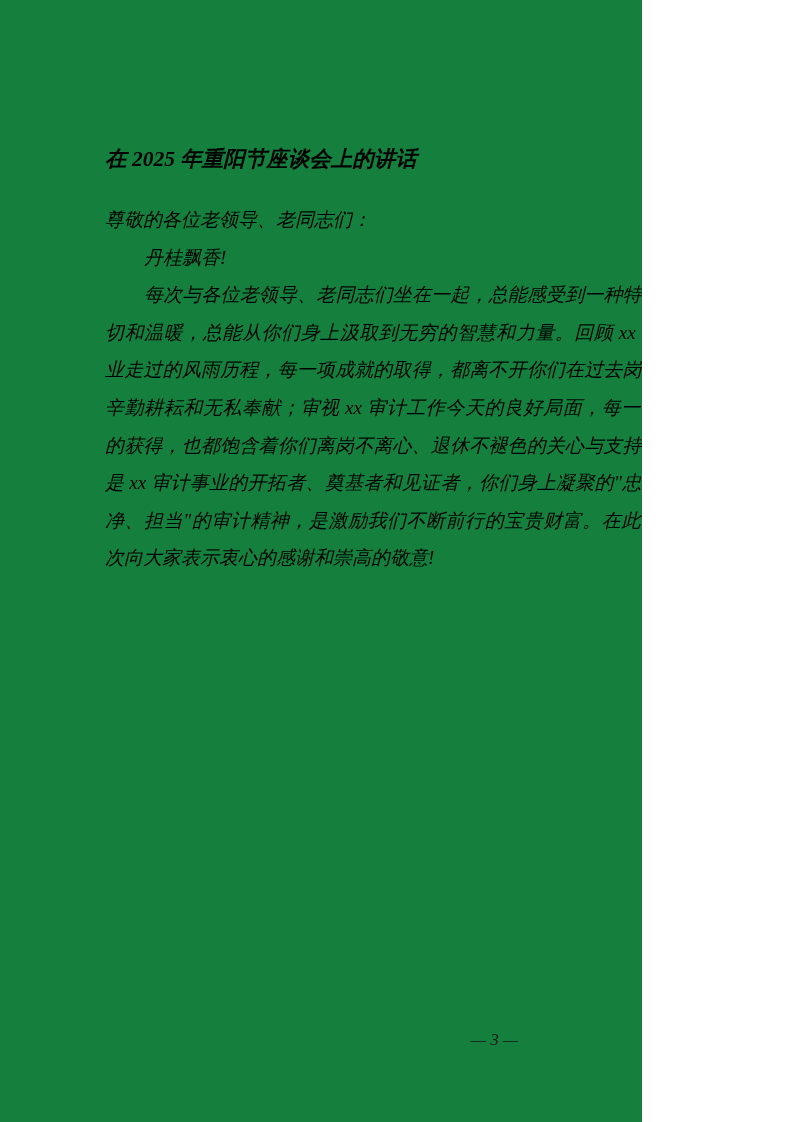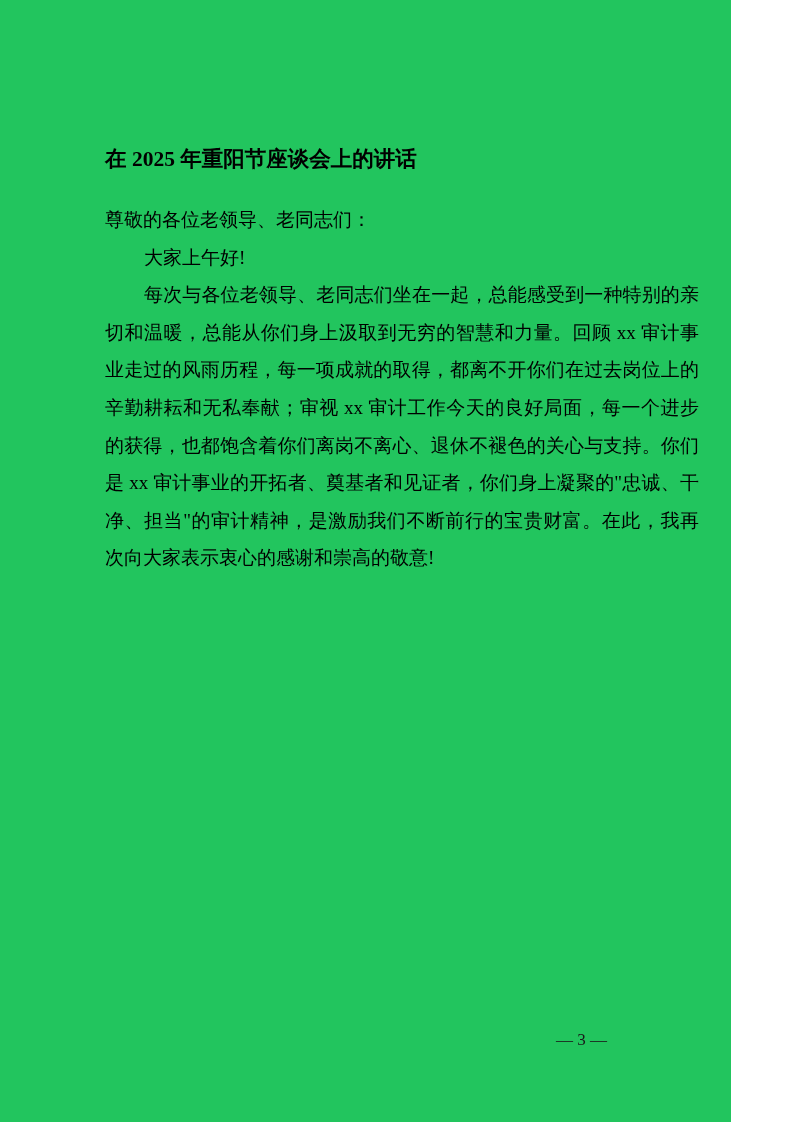--- a/index.html
+++ b/index.html
@@ -3,26 +3,27 @@
 <meta charset="utf-8">
 <style>
   * { box-sizing: border-box; }
   html, body {
     margin: 0;
     padding: 0;
     background: #ffffff;
   }
   .page {
     position: relative;
-    width: 731px;
+    width: 642px;
     height: 1122px;
-    background: #22c55e;
+    background: #15803d;
     color: #000000;
     font-family: "Liberation Serif", serif;
     overflow: hidden;
+    font-style: italic;
   }
   .content {
     position: absolute;
     left: 105px;
     top: 143px;
     width: 594px;
   }
   .doc-title {
     margin: 0 0 25px 0;
     font-size: 21.5px;
@@ -64,21 +65,21 @@
 <body>
 
 <div class="page">
   <div class="content">
 
     <h1 class="doc-title">在 2025 年重阳节座谈会上的讲话</h1>
 
     <div class="body-text">
       <p class="salutation">尊敬的各位老领导、老同志们：</p>
 
-      <p class="indent">大家上午好!</p>
+      <p class="indent">丹桂飘香!</p>
 
 
       <p class="indent">每次与各位老领导、老同志们坐在一起，总能感受到一种特别的亲切和温暖，总能从你们身上汲取到无穷的智慧和力量。回顾 xx 审计事业走过的风雨历程，每一项成就的取得，都离不开你们在过去岗位上的辛勤耕耘和无私奉献；审视 xx 审计工作今天的良好局面，每一个进步的获得，也都饱含着你们离岗不离心、退休不褪色的关心与支持。你们是 xx 审计事业的开拓者、奠基者和见证者，你们身上凝聚的"忠诚、干净、担当"的审计精神，是激励我们不断前行的宝贵财富。在此，我再次向大家表示衷心的感谢和崇高的敬意!</p>
 
 
 
     </div>
   </div>
 
   <div class="footer-page-number">— 3 —</div>

